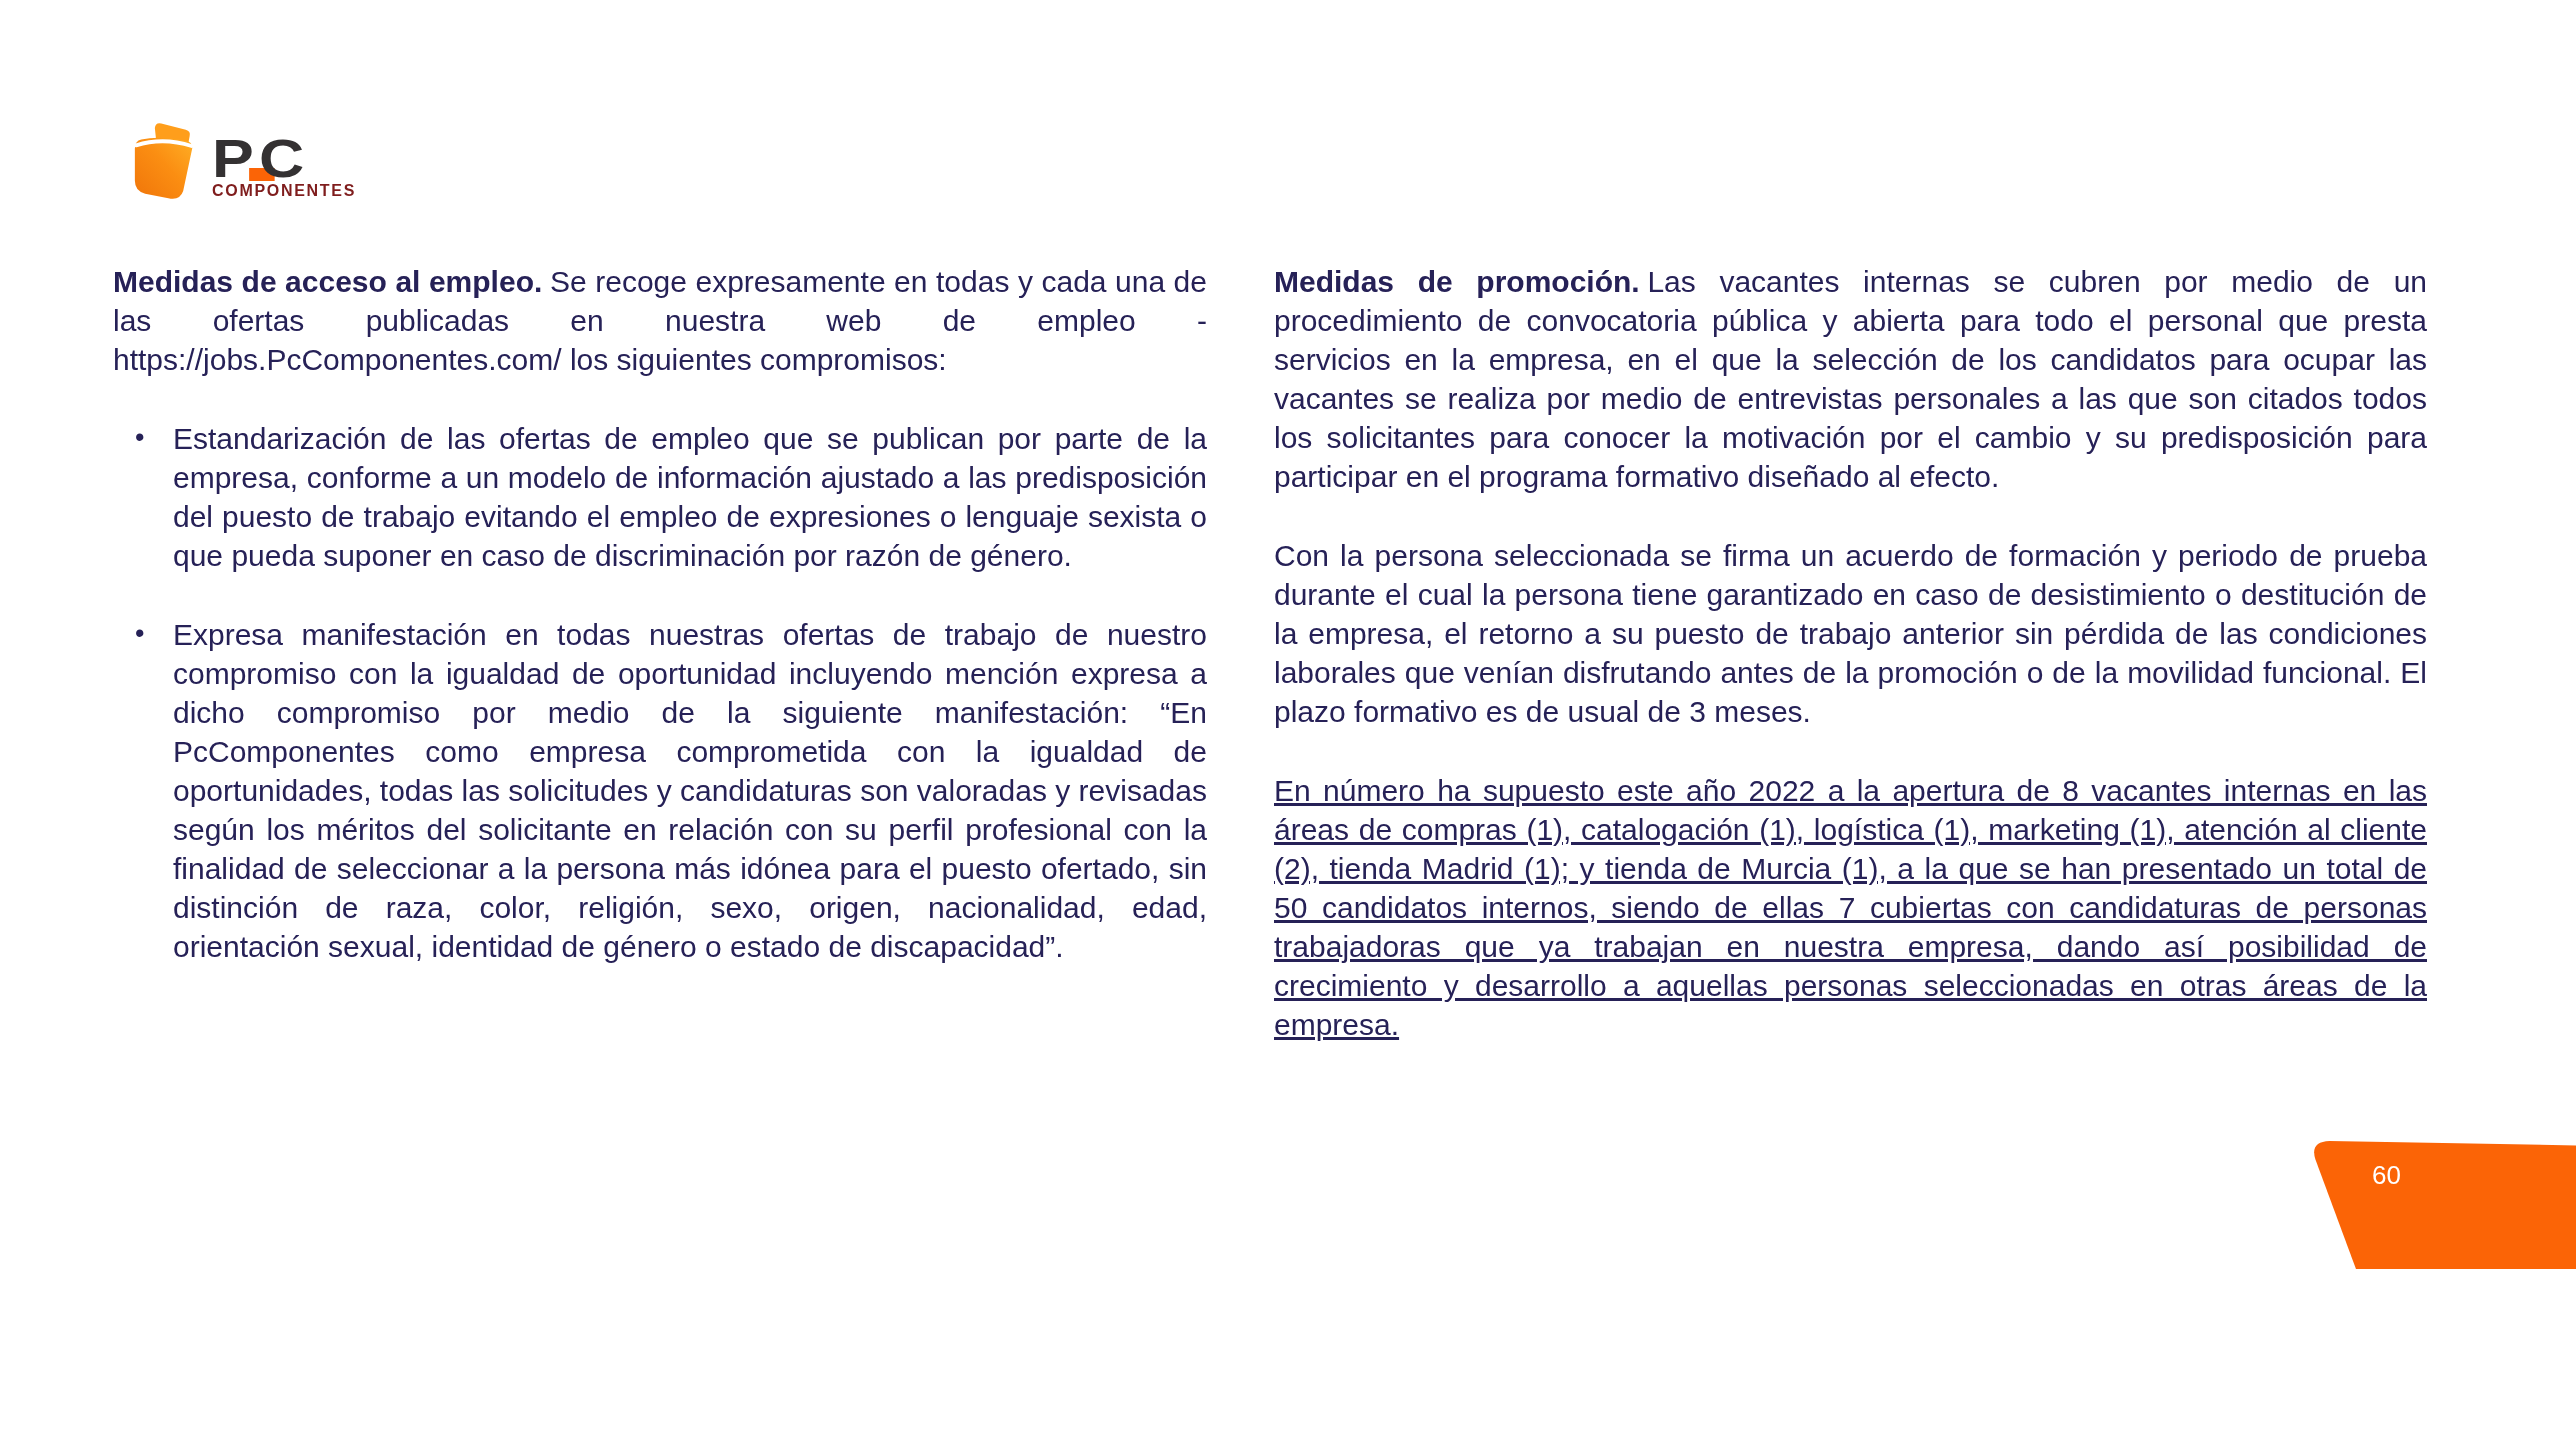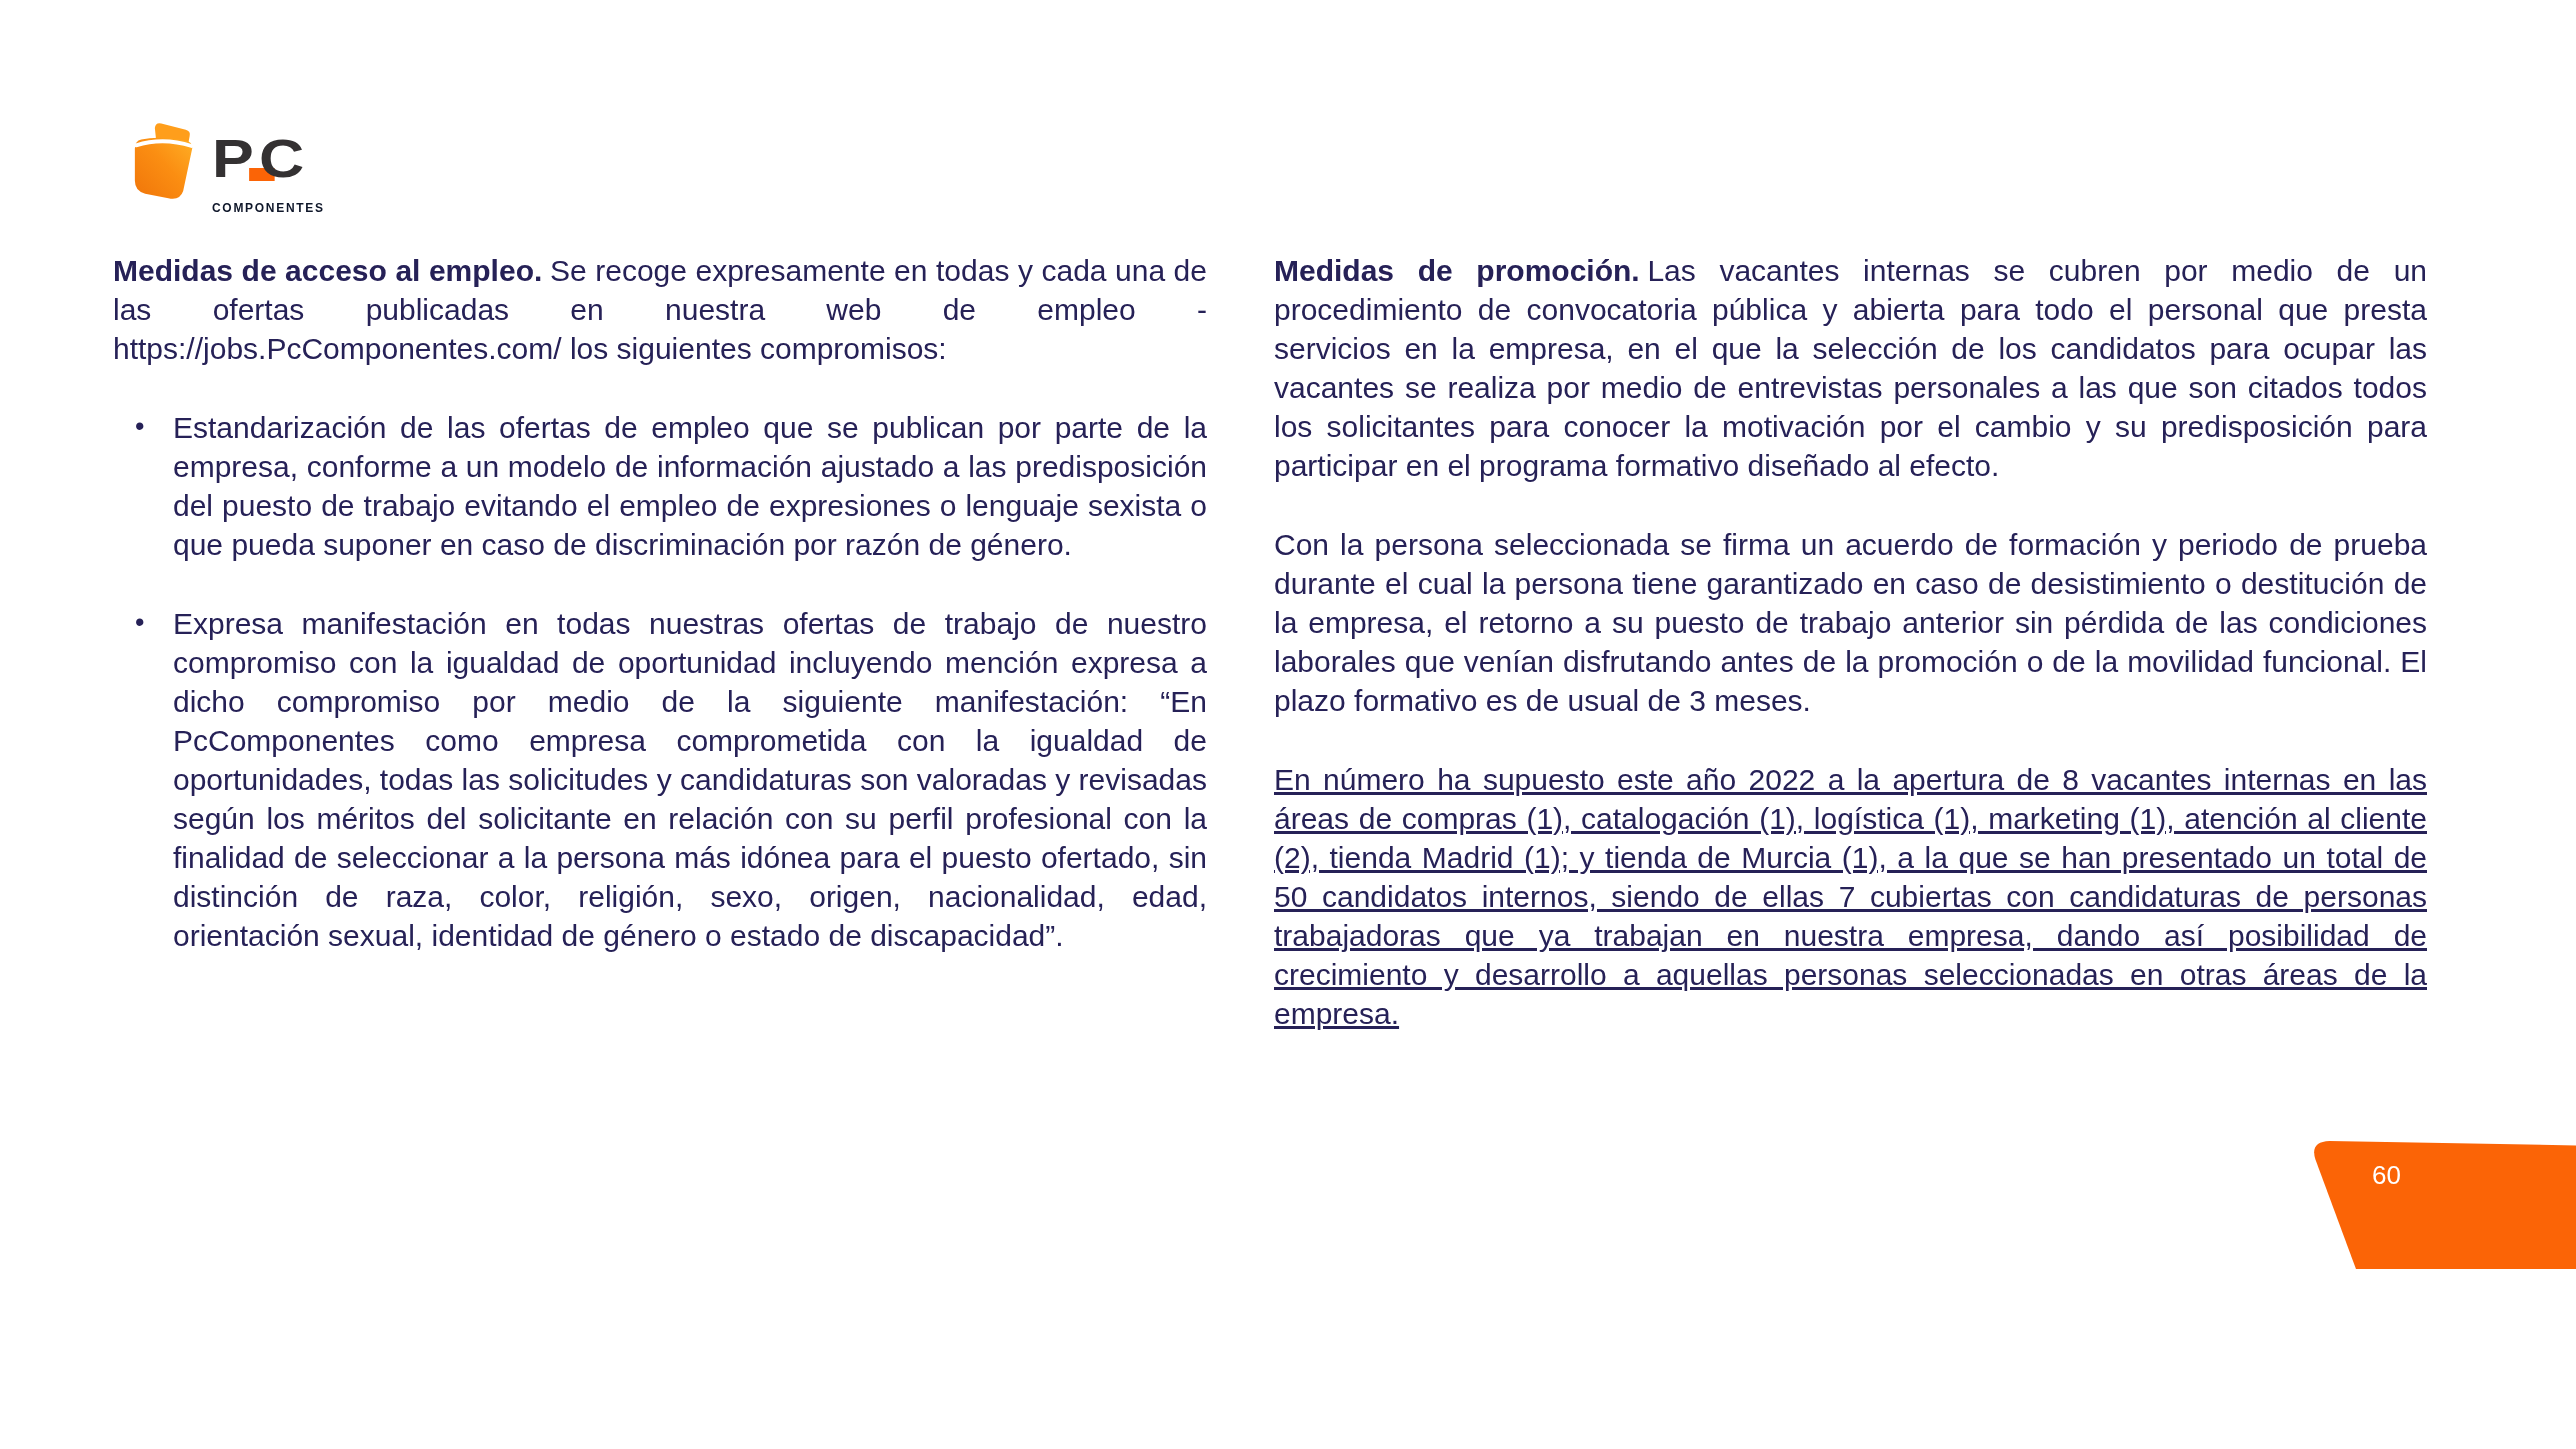--- a/index.html
+++ b/index.html
@@ -29,40 +29,40 @@
   }
   .pc-text { position: relative; z-index: 2; }
   .pc-notch {
     position: absolute;
     left: 32px; bottom: -1.3px;
     width: 22px; height: 13.5px;
     background: #FB6406;
     z-index: 1;
   }
   .logo-sub {
-    margin-top: 21px;
+    margin-top: 2px;
     font-weight: 700;
-    font-size: 12px;
+    font-size: 16px;
     letter-spacing: 1.7px;
-    color: #0f172a;
+    color: #7f1d1d;
     white-space: nowrap;
   }
 
   
   .col {
     position: absolute;
     top: 247px;
     font-size: 30px;
     line-height: 39px;
     color: #262157;
     text-align: justify;
   }
   .col-left  { left: 113px;  width: 1094px; }
   .col-right { left: 1274px; width: 1153px; }
-  .para { margin: 4px 0 40px 0; }
+  .para { margin: 15px 0 40px 0; }
   .para:last-child { margin-bottom: 0; text-decoration: underline; }
   .runin { font-weight: 700; padding-right: 7.7px; }
 
   .bullet-list { list-style: none; margin: 0; padding: 0; }
   .bullet-item { position: relative; padding-left: 60px; margin-bottom: 40px; }
   .bullet-item:last-child { margin-bottom: 0; }
   .bullet-dot {
     position: absolute;
     left: 22px; top: -1.3px;
     font-size: 27px;

